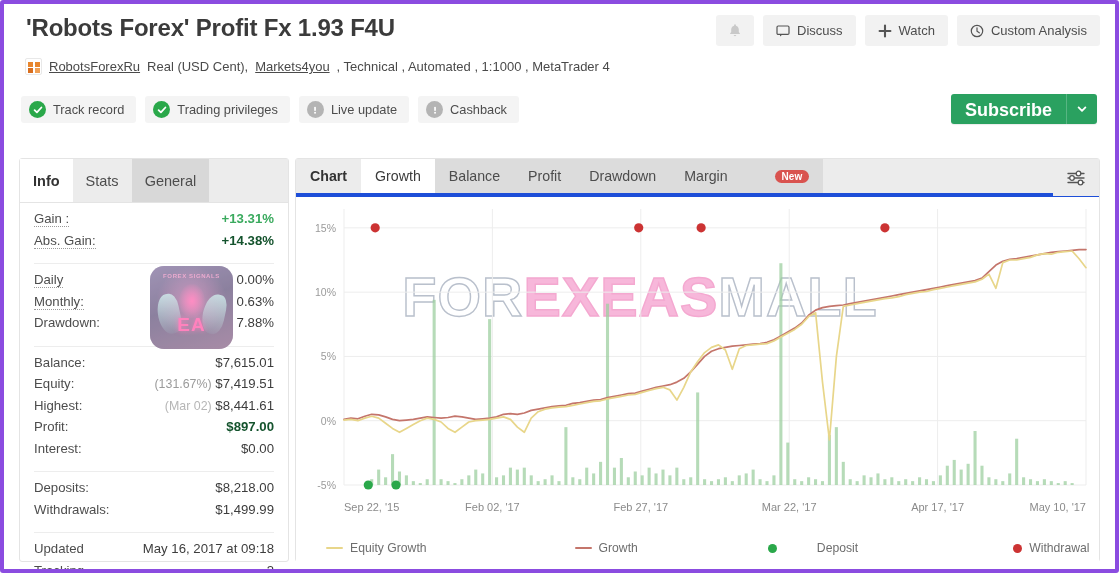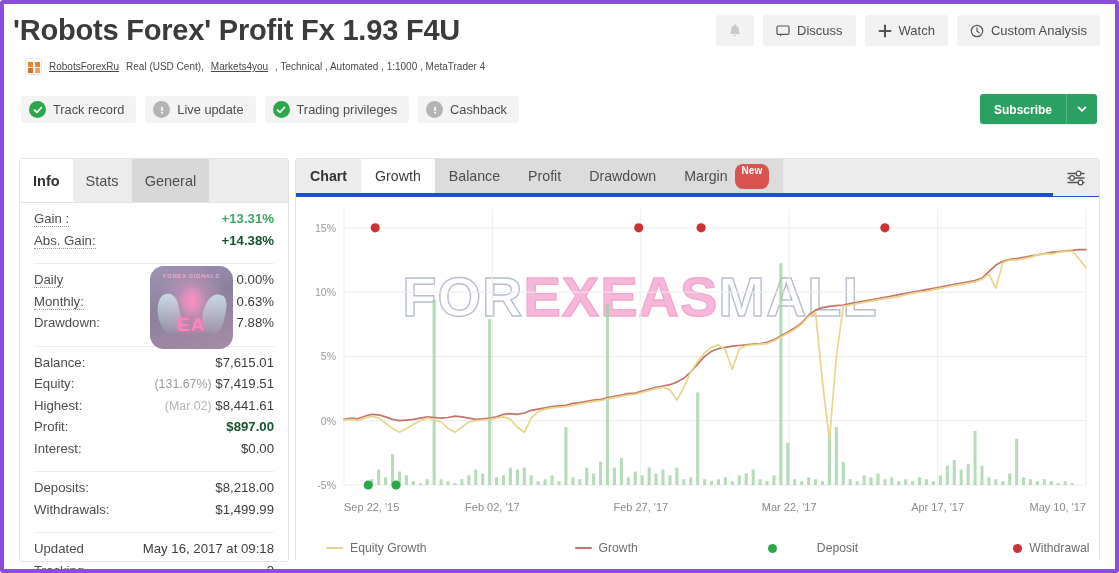--- a/index.html
+++ b/index.html
@@ -14,28 +14,28 @@
     width: 1119px; height: 573px;
     background: #ffffff;
     border: 4px solid #8b4ce0;
     border-radius: 3px;
     overflow: hidden;
   }
 
   
   .header { position: absolute; left: 0; top: 0; width: 1111px; height: 134px; background:#fff; }
   .title {
-    position: absolute; left: 9px; top: 10px;
-    font-size: 29px; font-weight: 700; color: #3b3b3b; letter-spacing: -0.2px;
+    position: absolute; left: 22px; top: 10px;
+    font-size: 24px; font-weight: 700; color: #3b3b3b; letter-spacing: -0.2px;
     white-space: nowrap;
   }
   .subline {
     position: absolute; left: 21px; top: 54px;
     display: flex; align-items: center; gap: 7px;
-    font-size: 10px; color: #4a4a4a; white-space: nowrap;
+    font-size: 13px; color: #4a4a4a; white-space: nowrap;
   }
   .brokerlogo {
     width: 17px; height: 17px; border:1px solid #e8e8e8; border-radius:2px;
     position: relative; background:#fff; flex:0 0 auto;
   }
   .brokerlogo i { position:absolute; background:#e8862e; display:block; }
   .brokerlogo i.a { left:2px; top:2.5px; width:5px; height:5px; }
   .brokerlogo i.b { left:8.5px; top:2.5px; width:5px; height:5px; }
   .brokerlogo i.c { left:2px; top:8.5px; width:5px; height:5px; background:#d96f1f;}
   .brokerlogo i.d { left:8.5px; top:8.5px; width:5px; height:5px; background:#f0a055;}
@@ -66,21 +66,21 @@
     padding:0 13px; font-size:13px; color:#4d4d4d; white-space:nowrap; cursor:pointer;justify-content:space-between;
   }
   .tbtn.icononly { width:38px; padding:0; justify-content:center; }
   .tbtn svg { display:block; }
 
   .subscribe {
     position:absolute; right:18px; top:90px;
     display:flex; height:30px; border-radius:3px; overflow:hidden;
     background:#2aa160; cursor:pointer; box-shadow:0 1px 1px rgba(0,0,0,.08);
   }
-  .subscribe .lbl { padding:16px 14px; display:flex; align-items:center; color:#fff; font-size:12px; font-weight:700; }
+  .subscribe .lbl { padding:16px 14px; display:flex; align-items:center; color:#fff; font-size:18px; font-weight:700; }
   .subscribe .cv { width:31px; display:flex; align-items:center; justify-content:center; border-left:1px solid rgba(255,255,255,.22); }
 
   
   .panel { position:absolute; background:#fff; border:1px solid #e4e4e4; border-radius:3px; }
   #sidebar { left:15px; top:154px; width:270px; height:404px; }
   #chartpanel { left:291px; top:154px; width:805px; height:404px; }
 
   
   .stabs { display:flex; height:44px; background:#ececec; border-bottom:1px solid #e4e4e4; }
   .stab {
@@ -125,21 +125,21 @@
     font-size:6px; font-weight:700; letter-spacing:.6px; opacity:.8; }
   .eathumb-veil { position:absolute; left:146px; top:262px; width:83px; height:83px; border-radius:14px;
     background:rgba(255,255,255,.30); }
 
   
   .ctabs { display:flex; height:38px; background:#ececec; border-bottom:4px solid #1d4ed8; position:relative; }
   .ctab { display:flex; align-items:center; gap:7px; padding:0 14px; font-size:14.2px; color:#4d4d4d; cursor:pointer; background:#dcdcdc; }
   .ctab.first { background:#ececec; font-weight:700; color:#333; }
   .ctab.active { background:#fff; color:#3b3b3b; }
   .ctab.filler { flex:1; background:#ececec; cursor:default; }
-  .newbadge { background:#d9534f; color:#fff; font-size:10px; font-weight:700; border-radius:8px; padding:2px 7px 13px; line-height:1; }
+  .newbadge { background:#d9534f; color:#fff; font-size:10px; font-weight:700; border-radius:8px; padding:2px 7px 1px; line-height:1;margin-left:40px; }
   .gear { position:absolute; right:0; top:0; width:46px; height:37px; display:flex; align-items:center; justify-content:center; background:#ececec; cursor:pointer; }
 
   
   .chartbody { position:relative; width:803px; height:365px; background:#fff; }
   .watermark {
     position:absolute; left:-36px; top:72px; width:760px; text-align:center;
     font-size:56px; font-weight:700; letter-spacing:1px; line-height:1;
     color:transparent; -webkit-text-stroke:1.4px #b9c0cc; pointer-events:none; user-select:none;
   }
   .watermark .pink { -webkit-text-stroke:1.4px #f4a8d0; color:#f7b7da; }
@@ -172,35 +172,35 @@
     <div class="badges">
       <div class="badge">
         <span class="dot green">
           <svg width="10" height="10" viewBox="0 0 10 10">
               <path d="M1.6 5.1 L3.9 7.3 L8.4 2.5" stroke="#fff" stroke-width="1.8" fill="none" stroke-linecap="round" stroke-linejoin="round"></path>
             </svg>
         </span>
         <span>Track record</span>
       </div>
       <div class="badge">
+        <span class="dot green">
+          <svg width="10" height="10" viewBox="0 0 10 10">
+              <path d="M1.6 5.1 L3.9 7.3 L8.4 2.5" stroke="#fff" stroke-width="1.8" fill="none" stroke-linecap="round" stroke-linejoin="round"></path>
+            </svg>
+        </span>
+        <span>Trading privileges</span>
+      </div>
+      <div class="badge">
         <span class="dot grey">
           <svg width="10" height="10" viewBox="0 0 10 10">
               <rect x="4.2" y="1.7" width="1.7" height="4.3" rx="0.8" fill="#fff"></rect>
               <circle cx="5.05" cy="7.7" r="1" fill="#fff"></circle>
             </svg>
         </span>
         <span>Live update</span>
-      </div>
-      <div class="badge">
-        <span class="dot green">
-          <svg width="10" height="10" viewBox="0 0 10 10">
-              <path d="M1.6 5.1 L3.9 7.3 L8.4 2.5" stroke="#fff" stroke-width="1.8" fill="none" stroke-linecap="round" stroke-linejoin="round"></path>
-            </svg>
-        </span>
-        <span>Trading privileges</span>
       </div>
       <div class="badge">
         <span class="dot grey">
           <svg width="10" height="10" viewBox="0 0 10 10">
               <rect x="4.2" y="1.7" width="1.7" height="4.3" rx="0.8" fill="#fff"></rect>
               <circle cx="5.05" cy="7.7" r="1" fill="#fff"></circle>
             </svg>
         </span>
         <span>Cashback</span>
       </div>

